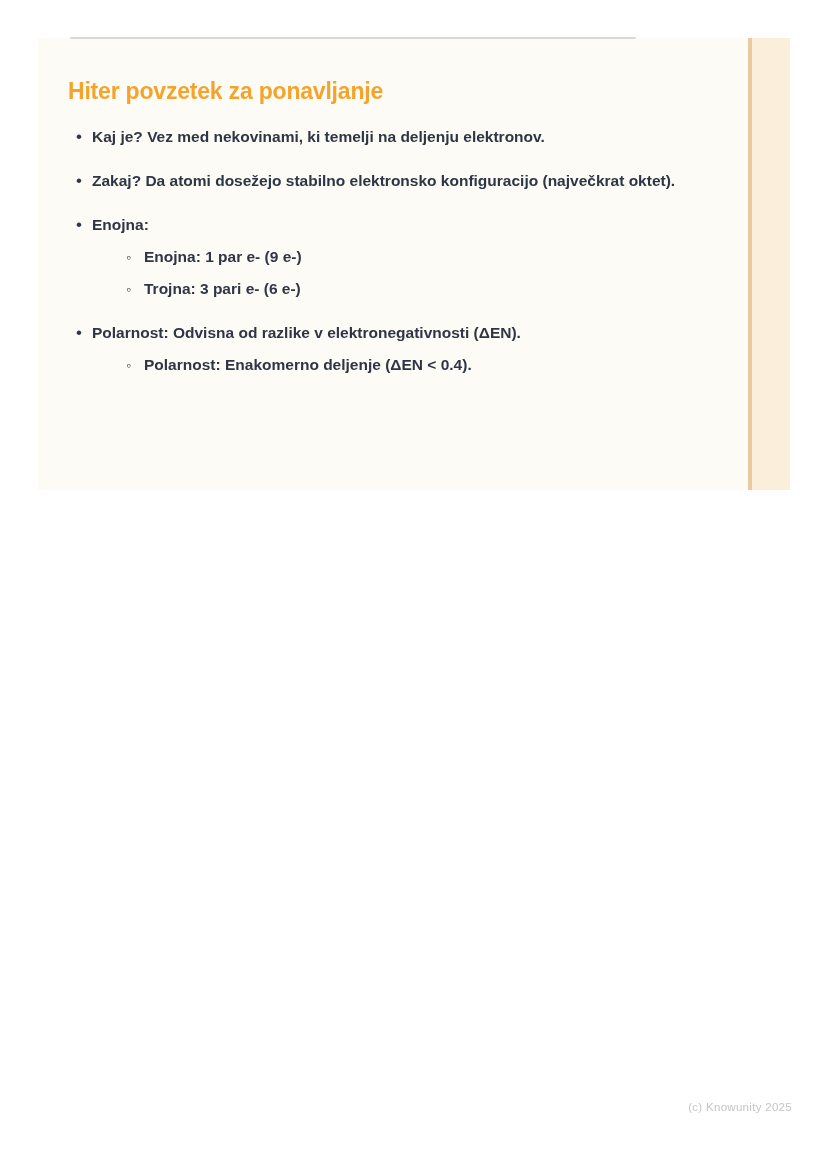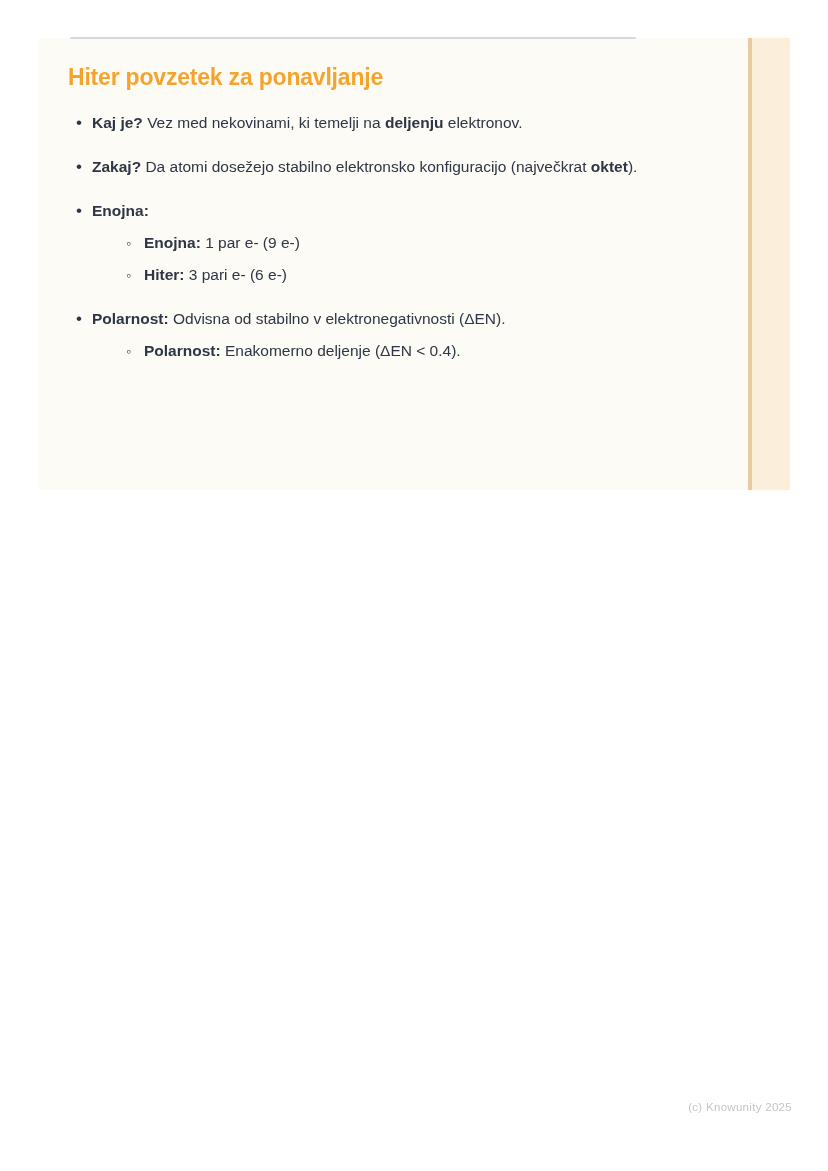--- a/index.html
+++ b/index.html
@@ -47,21 +47,21 @@
     position: absolute;
     right: 38px;
     top: 0;
     width: 4px;
     height: 100%;
     background: #E9C99E;
   }
   .doc-content {
     position: absolute;
     left: 30px;
-    top: 22px;
+    top: 36px;
     width: 652px;
     color: #2E3545;
     font-size: 15.5px;
   }
   .doc-title {
     margin: 0;
     font-size: 23px;
     line-height: 34px;
     font-weight: 700;
     color: #F4A42C;
@@ -103,21 +103,21 @@
   ul.sub-list > li::before {
     content: "\25E6";
     position: absolute;
     left: 6px;
     top: 0;
     line-height: 30px;
     font-size: 14px;
     color: #2E3545;
   }
   .seg-b { font-weight: 700; }
-  .seg-t { font-weight: 400; }
+  .seg-t { font-weight: 700; }
   .mi {
     font-family: "DejaVu Serif", serif;
     font-style: italic;
     font-size: 15px;
   }
   .mi sup {
     font-family: "DejaVu Serif", serif;
     font-style: normal;
     font-size: 10px;
     vertical-align: 6px;
@@ -157,27 +157,27 @@
           <span class="seg-b">Zakaj?</span><span class="seg-t"> Da atomi dosežejo stabilno elektronsko konfiguracijo (največkrat </span><span class="seg-b">oktet</span><span class="seg-t">).</span>
         </li>
 
         <li>
           <span class="seg-b">Enojna:</span>
           <ul class="sub-list">
             <li>
               <span class="seg-b">Enojna:</span><span class="seg-t"> 1 par e- (9 e-)</span>
             </li>
             <li>
-              <span class="seg-b">Hiter:</span><span class="seg-t"> 3 pari e- (6 e-)</span>
+              <span class="seg-b">Trojna:</span><span class="seg-t"> 3 pari e- (6 e-)</span>
             </li>
           </ul>
         </li>
 
         <li>
-          <span class="seg-b">Polarnost:</span><span class="seg-t"> Odvisna od stabilno v elektronegativnosti (ΔEN).</span>
+          <span class="seg-b">Polarnost:</span><span class="seg-t"> Odvisna od razlike v elektronegativnosti (ΔEN).</span>
           <ul class="sub-list">
             <li>
               <span class="seg-b">Polarnost:</span><span class="seg-t"> Enakomerno deljenje (ΔEN &lt; 0.4).</span>
             </li>
           </ul>
         </li>
 
       </ul>
     </div>
   </div>

